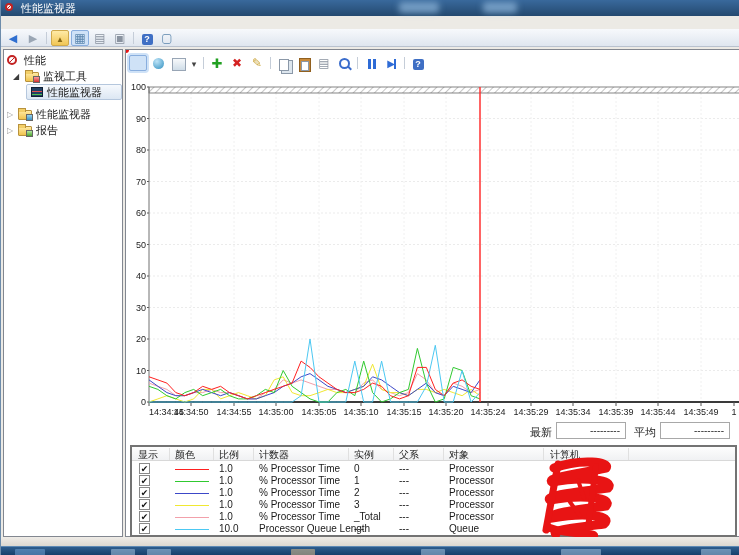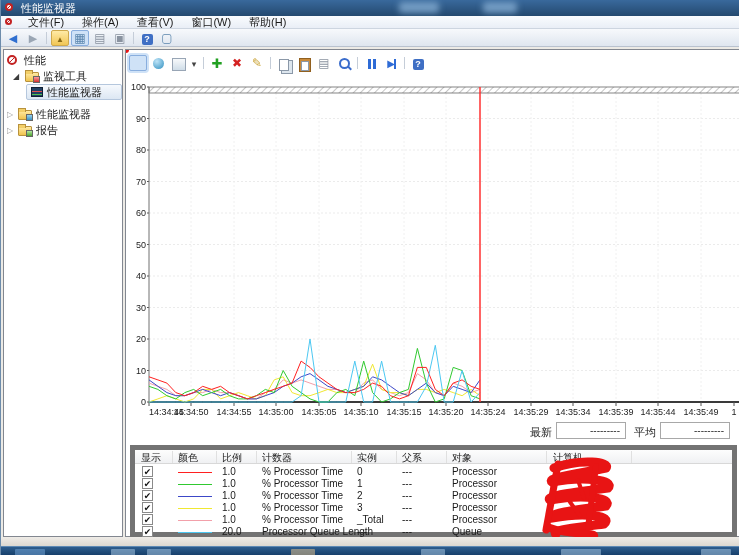--- a/index.html
+++ b/index.html
@@ -87,21 +87,21 @@
   .update-data-icon::before{content:"▶";color:#2e6bd6;font-size:10px;}
   .update-data-icon::after{content:"";position:absolute;right:3px;top:3px;width:2px;height:10px;background:#2e6bd6;}
   
   #chart-svg{position:absolute;left:0;top:29px;}
   
   .stats{position:absolute;left:0;top:371px;width:615px;height:20px;font-size:11px;color:#222;}
   .stat-label{position:absolute;top:4px;}
   .stat-box{position:absolute;top:1px;width:70px;height:17px;border:1px solid #a8a8a8;background:#fff;
     font-size:10px;color:#333;text-align:right;line-height:16px;padding-right:5px;}
   
-  .legend{position:absolute;left:4px;top:395px;width:607px;height:92px;border:5px solid #737373;background:#fff;font-size:10px;}
+  .legend{position:absolute;left:4px;top:395px;width:607px;height:92px;border:2px solid #737373;background:#fff;font-size:10px;}
   .lheader{position:absolute;left:0;top:0;width:100%;height:14px;background:linear-gradient(#fdfdfd,#f0f1f3);
     border-bottom:1px solid #d8d8d8;}
   .lcol{position:absolute;top:1px;color:#222;}
   .lsep{position:absolute;top:1px;width:1px;height:12px;background:#e0e0e0;}
   .lrow{position:absolute;left:0;width:100%;height:12px;line-height:12px;}
   .cb{position:absolute;width:11px;height:11px;border:1px solid #8a8a8a;background:#fff;font-size:9px;
       line-height:10px;text-align:center;color:#111;top:0;}
   .swatch{position:absolute;top:6px;height:1px;width:34px;}
   .lcell{position:absolute;top:0;color:#1a1a1a;white-space:nowrap;}
   
@@ -116,24 +116,20 @@
 
 <div id="app">
 
   <div class="titlebar">
     <span class="ticon ico-perf" style="width:8px;height:8px;border-width:2px;"></span>
     <span class="ttext">性能监视器</span>
     <span class="blur1"></span>
     <span class="blur2"></span>
   </div>
 
-  <div class="menubar">
-    <span class="micon ico-perf" style="width:7px;height:7px;"></span>
-    <span class="menu-items" id="menu-items"><span class="mitem">文件(F)</span><span class="mitem">操作(A)</span><span class="mitem">查看(V)</span><span class="mitem">窗口(W)</span><span class="mitem">帮助(H)</span></span>
-  </div>
 
   <div class="maintoolbar" id="main-toolbar"><span class="tbtn back-icon"></span><span class="tbtn forward-icon"></span><span class="tsep"></span><span class="tbtn export-list-icon"></span><span class="tbtn show-console-tree-icon sel"></span><span class="tbtn doc-properties-icon"></span><span class="tbtn print-icon"></span><span class="tsep"></span><span class="tbtn help-icon"></span><span class="tbtn show-window-icon"></span></div>
 
   <div class="sidebar">
     <div class="titem" style="left:3px;top:3px;">
       <span class="ico-perf" style="position:absolute;left:0;top:2px;"></span>
       <span class="tlabel" style="left:17px;">性能</span>
     </div>
     <div class="titem" style="left:0;top:19px;">
       <span class="exp open" style="left:9px;">◢</span>
@@ -326,21 +322,21 @@
           <div class="swatch" style="left: 43px; background: rgb(242, 160, 170);"></div>
           <div class="lcell" style="left: 87px;">1.0</div>
           <div class="lcell" style="left: 127px;">% Processor Time</div>
           <div class="lcell" style="left: 222px;">_Total</div>
           <div class="lcell" style="left: 267px;">---</div>
           <div class="lcell" style="left: 317px;">Processor</div>
         </div>
         <div class="lrow" style="top: 76px;">
           <div class="cb" style="left: 7px;">✔</div>
           <div class="swatch" style="left: 43px; background: rgb(76, 200, 242);"></div>
-          <div class="lcell" style="left: 87px;">20.0</div>
+          <div class="lcell" style="left: 87px;">10.0</div>
           <div class="lcell" style="left: 127px;">Processor Queue Length</div>
           <div class="lcell" style="left: 222px;">---</div>
           <div class="lcell" style="left: 267px;">---</div>
           <div class="lcell" style="left: 317px;">Queue</div>
         </div>
       </div>
 
     <svg class="scribble-svg" width="615" height="488">
       <g stroke="#e81414" stroke-linecap="round" fill="none">
         <path d="M428,418 C455,408 485,412 480,418 C450,424 420,428 426,432 C458,426 490,430 482,438 C450,442 418,446 424,450 C458,444 488,448 480,456 C448,460 420,464 426,468 C460,462 488,466 478,474 C448,478 424,480 430,484" stroke-width="9"></path>

